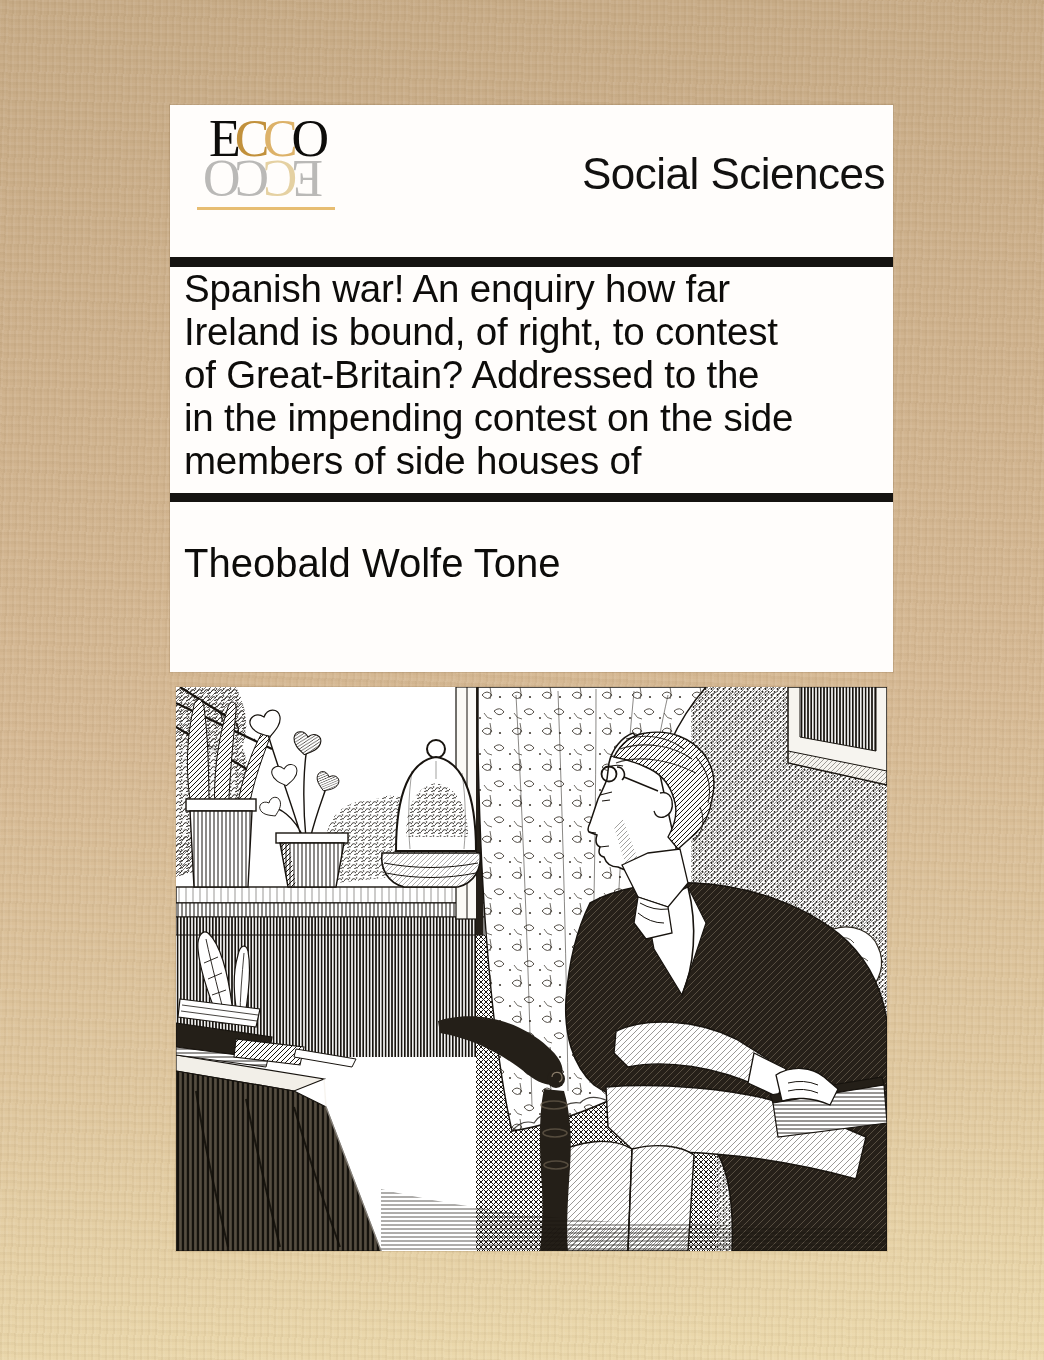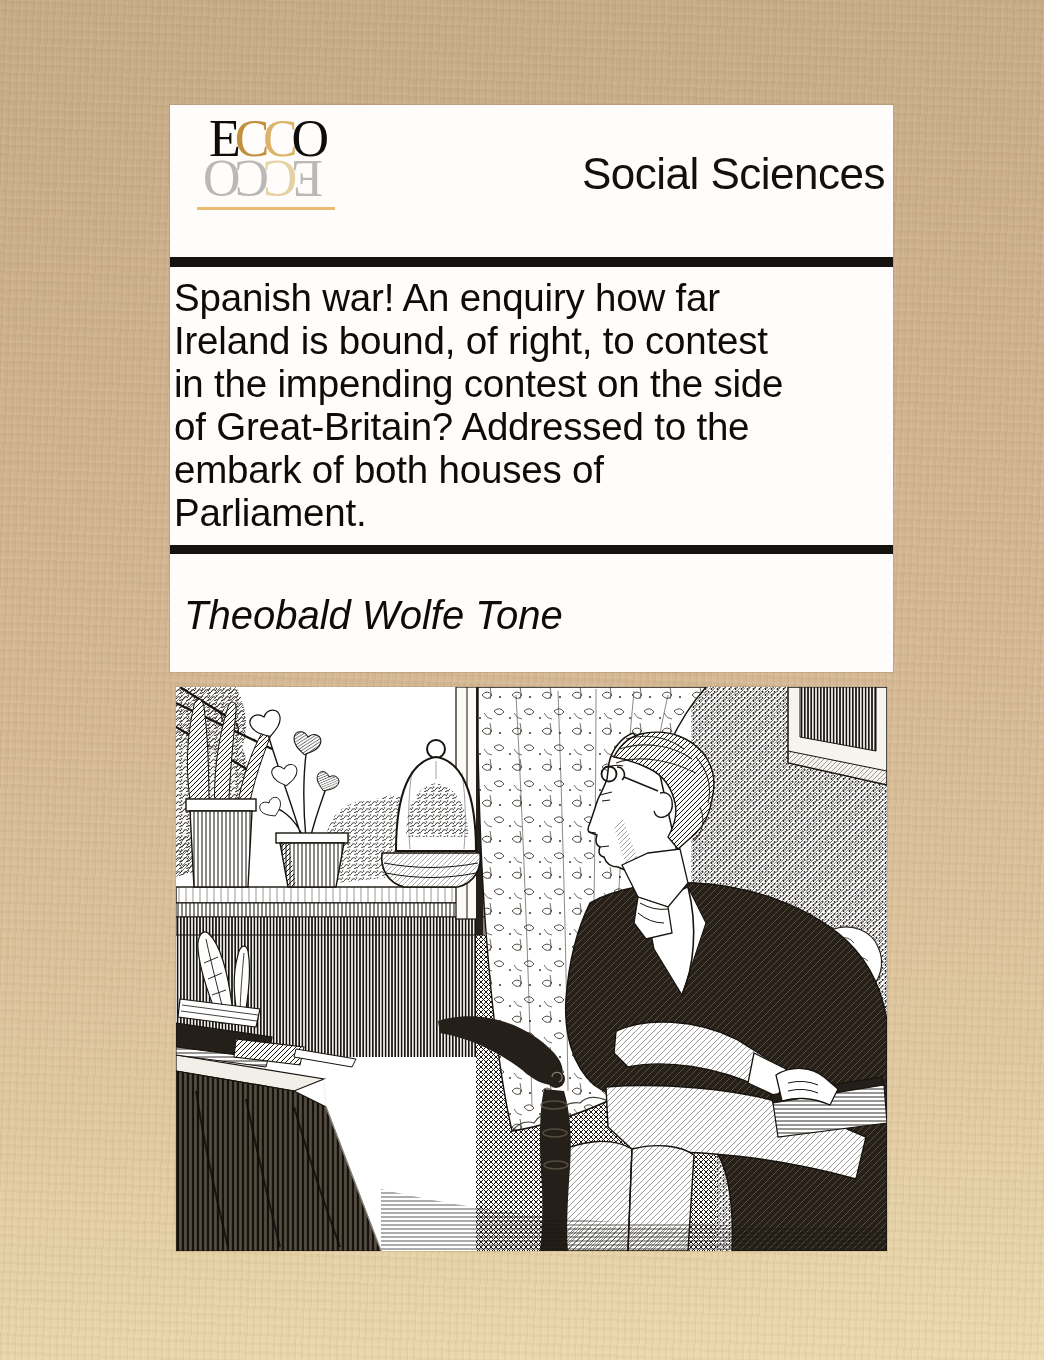--- a/index.html
+++ b/index.html
@@ -31,23 +31,23 @@
   .logo-word.reflected span:nth-child(3){color:var(--reflection-gray,#bdbcba);}
   .logo-word.reflected span:nth-child(4){color:var(--reflection-gray,#b7b6b4);}
   .logo-rule{height:3px;width:138px;margin:5px auto 7px auto;background:var(--rule-gold,#e7bd72);}
   .logo-tagline{font-family:"Liberation Serif",serif;font-size:14.5px;line-height:1.62;color:#3f3e3a;}
   
   .category{position:absolute;right:8px;top:44px;font-size:44px;letter-spacing:-0.5px;color:#121110;margin-left:22px;}
   
   .bar{background:var(--bar,#151310);width:100%;}
   .bar1{height:10px;margin-top:152px;}
   .bar2{height:9px;margin-top:11px;}
-  .title{margin-top:9px;padding:0 4px;font-size:38.5px;line-height:43px;letter-spacing:-0.2px;color:var(--text,#0d0c0a);}
+  .title{padding:0 14px;font-size:38.5px;line-height:43px;letter-spacing:-0.2px;color:var(--text,#0d0c0a);}
   .title div{white-space:nowrap;}
-  .author{margin-top:38px;padding:0 14px;font-size:40px;line-height:46px;color:var(--text,#0d0c0a);font-style:italic;}
+  .author{margin-top:38px;padding:0 14px;font-size:40px;line-height:46px;color:var(--text,#0d0c0a);}
   
   .illustration{
     position:absolute;left:176px;top:687px;width:711px;height:564px;background:#ffffff;
     box-shadow:0 0 0 1px rgba(120,95,60,.15);
   }
   .illustration svg{display:block;width:711px;height:564px;}
 </style>
 </head>
 <body>
 
@@ -61,24 +61,23 @@
       <div class="logo-rule"></div>
     </div>
 
     <div class="category">Social Sciences</div>
 
     <div class="bar bar1"></div>
 
     <div class="title">
       <div>Spanish war! An enquiry how far</div>
       <div>Ireland is bound, of right, to contest</div>
+      <div>of Great-Britain? Addressed to the</div>
       <div>in the impending contest on the side</div>
-      <div>of Great-Britain? Addressed to the</div>
-      <div>embark of both houses of</div>
-      <div>Parliament.</div>
+      <div>members of side houses of</div>
     </div>
 
     <div class="bar bar2"></div>
 
     <div class="author">Theobald Wolfe Tone</div>
   </div>
 
   <div class="illustration" role="img" aria-label="Engraving of an elderly gentleman with spectacles pushed up on his forehead, seated in profile in a wooden armchair beside a window; potted plants and a glass cloche stand on the sill, a lace curtain hangs at the window, and a cloth-covered table holds books and quill pens.">
     <svg viewBox="0 0 711 564" xmlns="http://www.w3.org/2000/svg">
       <defs>

